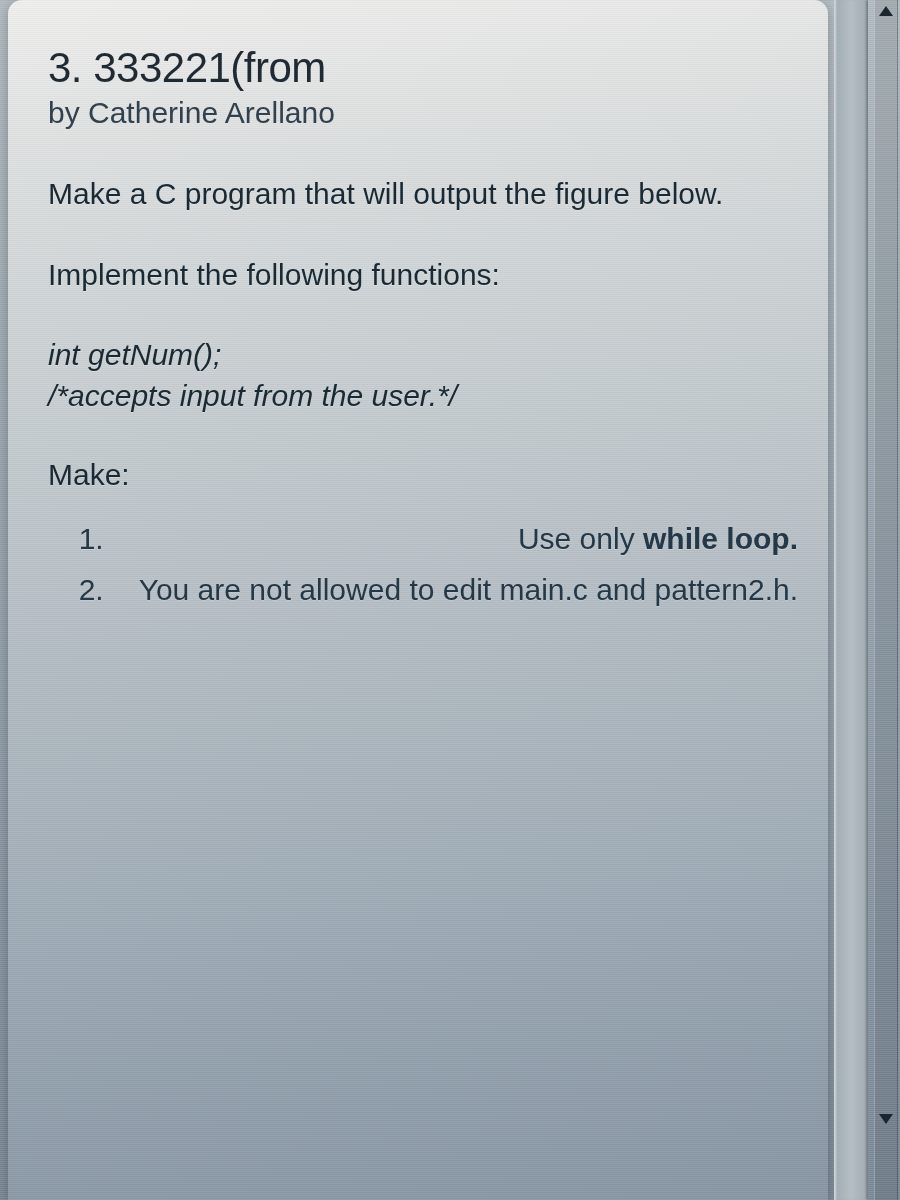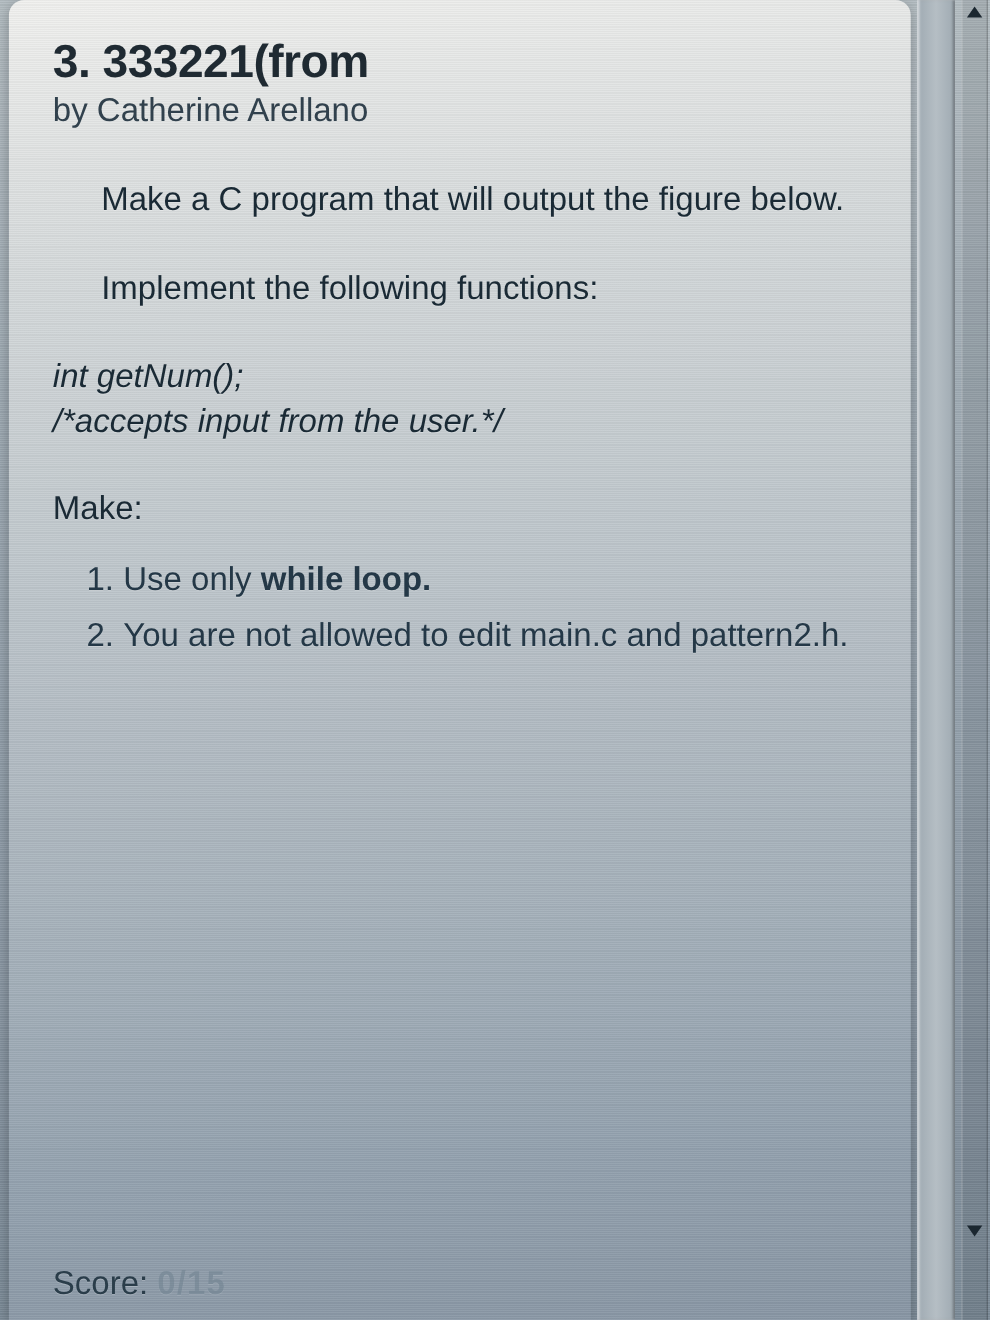--- a/index.html
+++ b/index.html
@@ -85,55 +85,55 @@
         #b4bdc4 52%,
         #a3afb9 70%,
         #93a1ae 86%,
         #8896a4 100%);
     box-shadow: 0 3px 12px rgba(0,0,0,0.25);
     color: #1a2a35;
   }
 
   .title {
     font-size: 42px;
-    font-weight: 700;
+    font-weight: 400;
     line-height: 1.15;
     letter-spacing: -0.5px;
     color: #1f2a32;
-    margin: 4px 0 4px 0;
+    margin: 16px 0 4px 0;
   }
   .byline {
     font-size: 30px;
     color: #31414d;
     margin-bottom: 44px;
   }
   .para {
     font-size: 30px;
     line-height: 1.35;
     margin-bottom: 40px;
     text-shadow: 0 1px 0 rgba(255,255,255,0.25);
-    margin-left: 44px;
   }
   .code-line {
     font-size: 30px;
     line-height: 1.35;
     text-shadow: 0 1px 0 rgba(255,255,255,0.25);
     font-style: italic;
   }
   .block { margin-bottom: 42px; }
   .note-label {
     font-size: 30px;
     margin-bottom: 24px;
     text-shadow: 0 1px 0 rgba(255,255,255,0.2);
   }
   ol.note-list {
     margin: 0 0 0 64px;
     padding: 0;
     font-size: 30px;
     line-height: 1.5;
+    text-align: right;
   }
   ol.note-list li {
     margin-bottom: 6px;
     color: #243847;
     text-shadow: 0 1px 0 rgba(255,255,255,0.2);
   }
   .bold { font-weight: 700; }
   .score-row {
     position: absolute;
     left: 40px;
@@ -172,23 +172,20 @@
 
     <div class="note-label">Make:</div>
 
     <ol class="note-list">
       <li>
         <span>Use only </span><span class="bold">while loop.</span>
       </li>
       <li>You are not allowed to edit main.c and pattern2.h.</li>
     </ol>
 
-    <div class="score-row">
-      <span>Score: </span><span class="score-val">0/15</span>
-    </div>
   </div>
 
   <div class="inner-scroll"></div>
 
   <div class="scrollbar-track">
     <div class="arrow-up"></div>
     <div class="arrow-down"></div>
   </div>
 
 </div>

